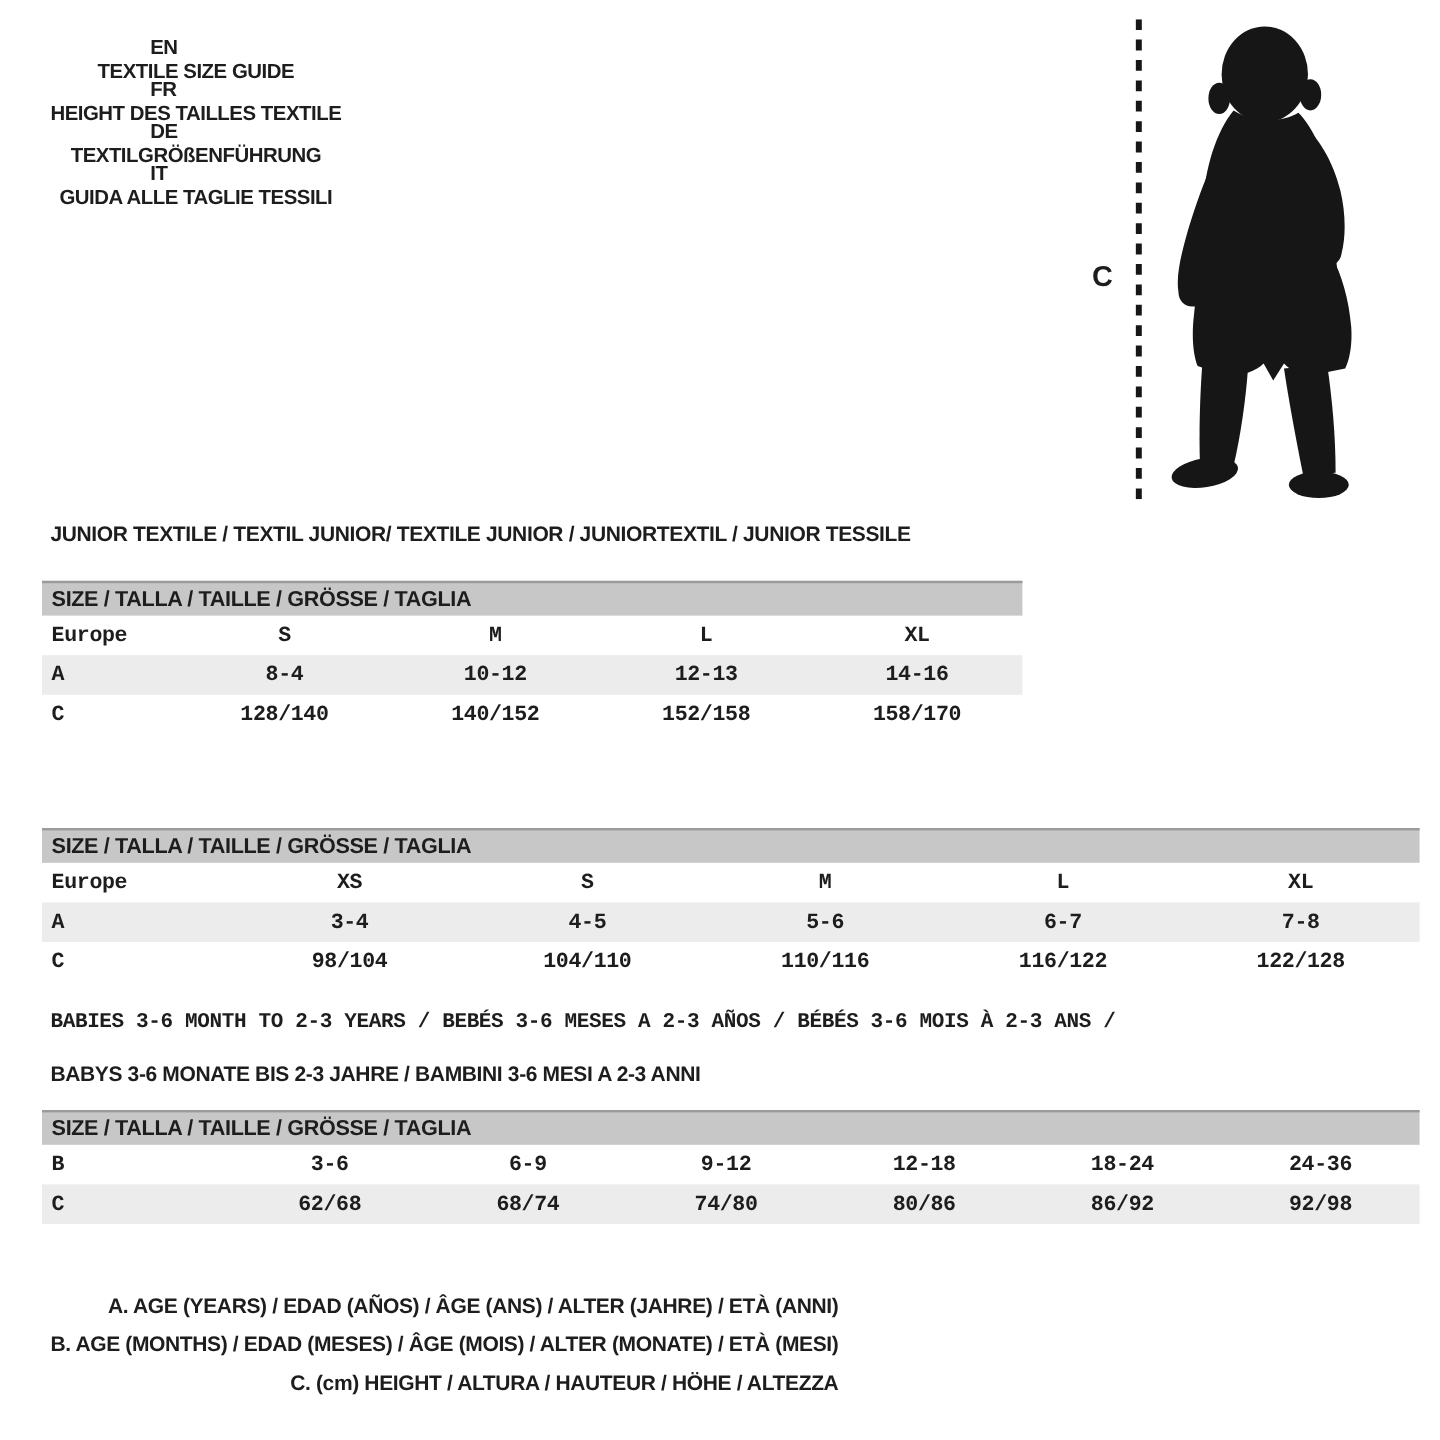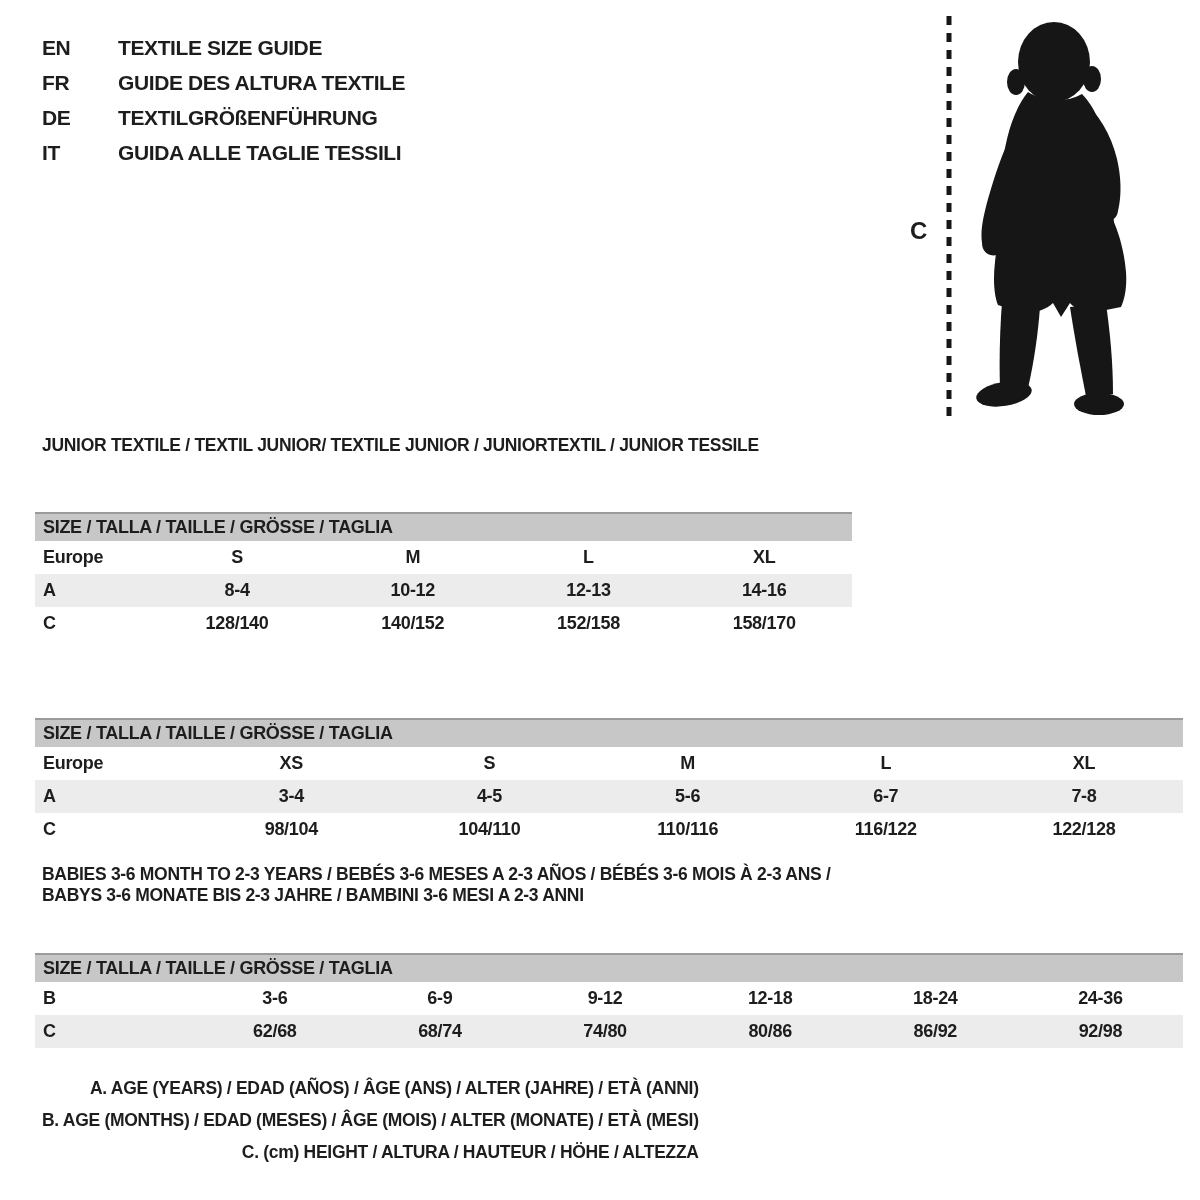--- a/index.html
+++ b/index.html
@@ -3,54 +3,54 @@
 <meta charset="utf-8">
 <title>Textile Size Guide</title>
 <style>
   html,body{margin:0;padding:0;background:#fff;}
   #canvas{
     position:relative;width:1200px;height:1200px;background:#ffffff;
     font-family:"Liberation Sans", sans-serif;color:#1d1d1d;overflow:hidden;
   }
   
   .lang-list{position:absolute;left:42px;top:30px;}
-  .lang-row{display:flex;height:35px;align-items:center;font-size:21px;font-weight:700;letter-spacing:-0.4px;}
+  .lang-row{display:flex;height:35px;align-items:center;font-size:17px;font-weight:700;letter-spacing:-0.4px;flex-direction:column;}
   .lang-code{width:76px;}
   .lang-label{white-space:nowrap;}
   
   #measure-line{position:absolute;left:946px;top:16px;}
   #measure-c{position:absolute;left:910px;top:217px;font-size:24px;font-weight:700;}
   #baby{position:absolute;left:958px;top:14px;}
   
   .sec-title{position:absolute;font-size:17.5px;font-weight:700;letter-spacing:-0.3px;white-space:nowrap;}
   .sub-a{font-size:12px;vertical-align:-4px;}
-  .tbl{position:absolute;margin-top:28px;}
+  .tbl{position:absolute;}
   .size-bar{background:#c7c7c7;border-top:2px solid #9b9b9b;height:27px;line-height:27px;
             padding-left:8px;font-size:18px;font-weight:700;letter-spacing:-0.3px;}
-  .trow{display:flex;height:33px;align-items:center;font-size:18px;font-weight:700;letter-spacing:-0.3px;}
+  .trow{display:flex;height:33px;align-items:center;font-size:18px;font-weight:700;letter-spacing:-0.3px;font-family:Liberation Mono, monospace;}
   .trow.striped{background:#ececec;}
   .cell{flex:1;text-align:center;}
   .cell.lab{flex:0 0 13%;text-align:left;padding-left:8px;}
   
   .footnotes{position:absolute;left:42px;top:1072px;}
   .footnote{font-size:17.5px;font-weight:700;line-height:32px;letter-spacing:-0.3px;white-space:nowrap;text-align:right;}
 </style>
 </head>
 <body>
 
 <div id="canvas">
 
   <div class="lang-list">
     <div class="lang-row">
       <span class="lang-code">EN</span>
       <span class="lang-label">TEXTILE SIZE GUIDE</span>
     </div>
     <div class="lang-row">
       <span class="lang-code">FR</span>
-      <span class="lang-label">GUIDE DES ALTURA TEXTILE</span>
+      <span class="lang-label">HEIGHT DES TAILLES TEXTILE</span>
     </div>
     <div class="lang-row">
       <span class="lang-code">DE</span>
       <span class="lang-label">TEXTILGRÖßENFÜHRUNG</span>
     </div>
     <div class="lang-row">
       <span class="lang-code">IT</span>
       <span class="lang-label">GUIDA ALLE TAGLIE TESSILI</span>
     </div>
   </div>
@@ -127,21 +127,21 @@
     <div class="trow">
       <div class="cell lab">C</div>
       <div class="cell">98/104</div>
       <div class="cell">104/110</div>
       <div class="cell">110/116</div>
       <div class="cell">116/122</div>
       <div class="cell">122/128</div>
     </div>
   </div>
 
-  <div class="sec-title" style="left:42px;top:864px;">BABIES 3-6 MONTH TO 2-3 YEARS / BEBÉS 3-6 MESES A 2-3 AÑOS / BÉBÉS 3-6 MOIS À 2-3 ANS /</div>
+  <div class="sec-title" style="left:42px;top:842px;font-family:Liberation Mono, monospace;">BABIES 3-6 MONTH TO 2-3 YEARS / BEBÉS 3-6 MESES A 2-3 AÑOS / BÉBÉS 3-6 MOIS À 2-3 ANS /</div>
   <div class="sec-title" style="left:42px;top:885px;">BABYS 3-6 MONATE BIS 2-3 JAHRE / BAMBINI 3-6 MESI A 2-3 ANNI</div>
   <div class="tbl" style="left:35px;top:925px;width:1148px;">
     <div class="size-bar">SIZE / TALLA / TAILLE / GRÖSSE / TAGLIA</div>
     <div class="trow">
       <div class="cell lab">B</div>
       <div class="cell">3-6</div>
       <div class="cell">6-9</div>
       <div class="cell">9-12</div>
       <div class="cell">12-18</div>
       <div class="cell">18-24</div>

